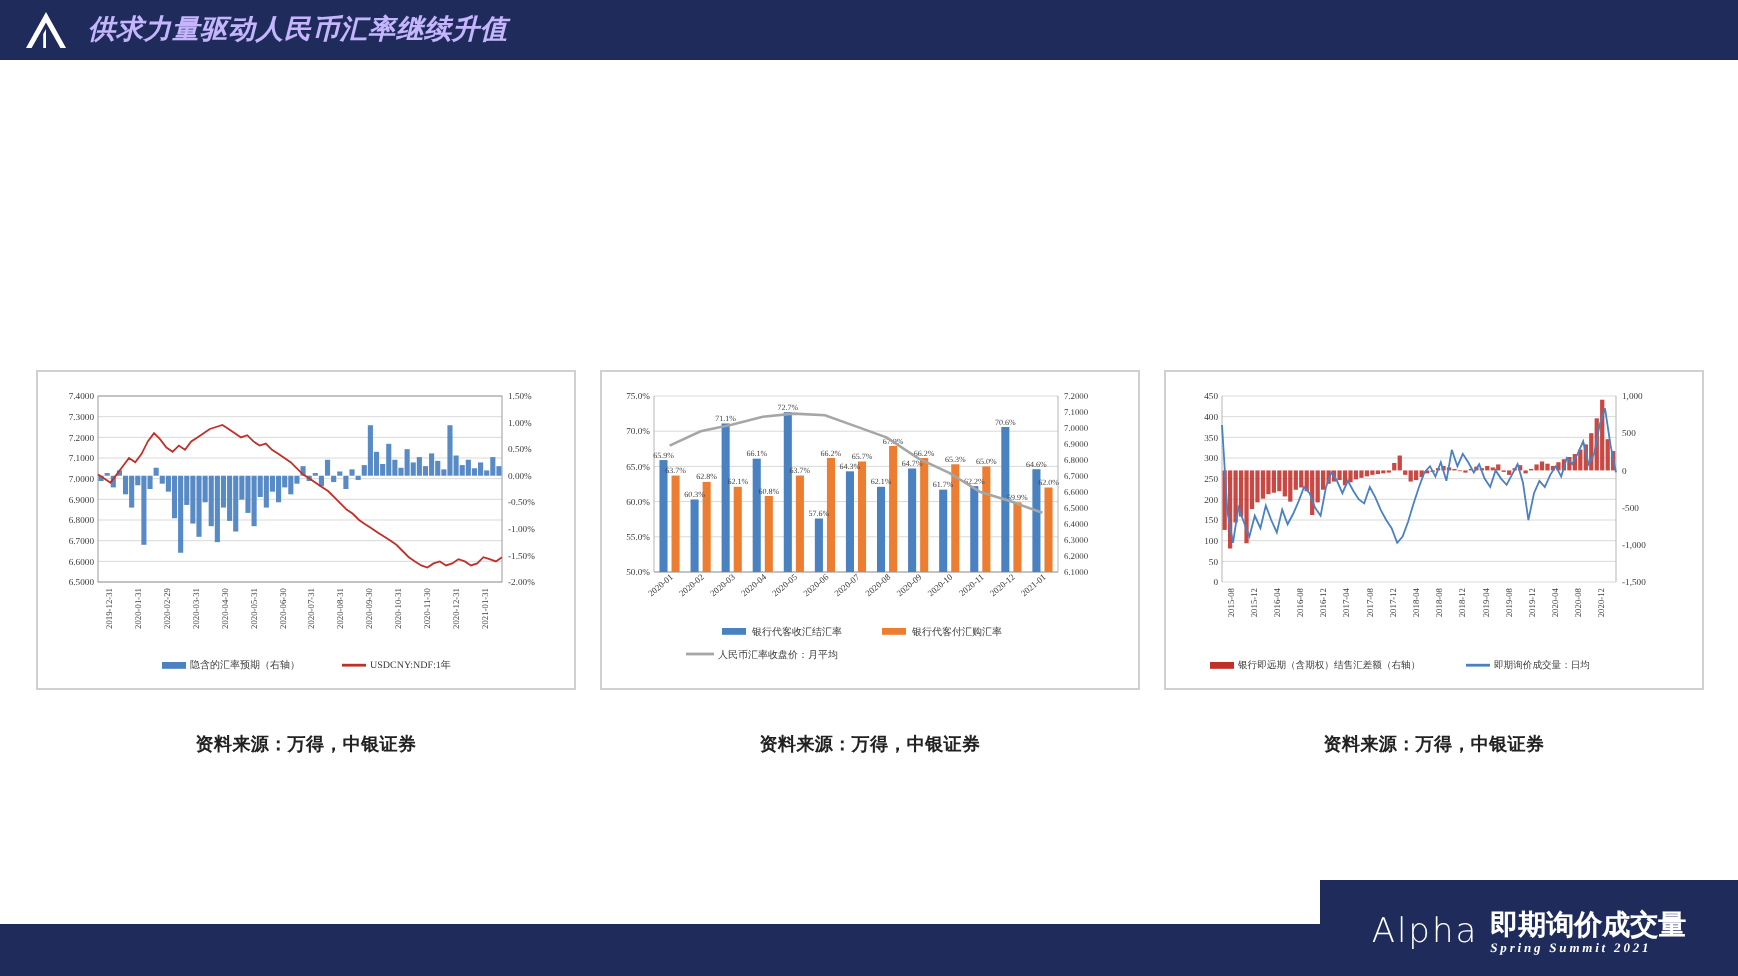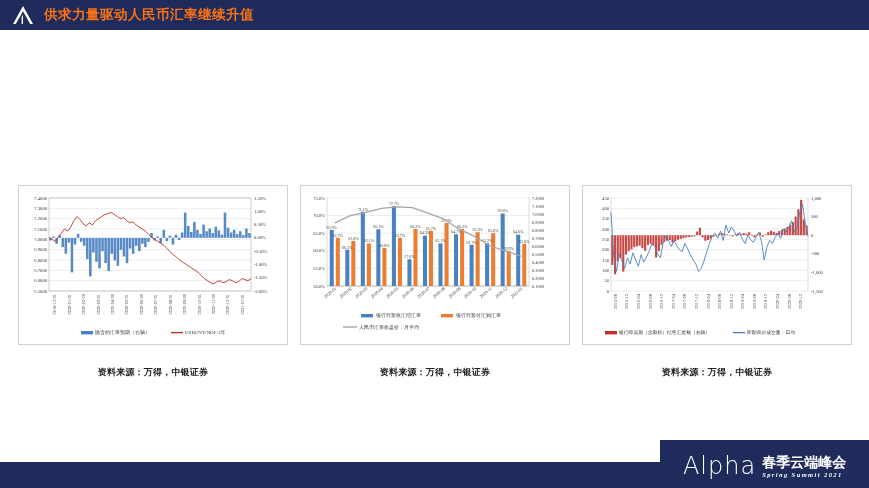--- a/index.html
+++ b/index.html
@@ -13,22 +13,22 @@
   }
 
   
   #header-bar {
     position:absolute; left:0; top:0; width:869px; height:30px;
     background:#1f2b5b;
     display:flex; align-items:center;
   }
   #header-logo { width:34px; height:30px; display:flex; align-items:center; justify-content:center; margin-left:6px;}
   #header-title {
-    color:#f97316; font-size:13.5px; font-weight:bold; letter-spacing:0.5px;
-    margin-left:4px; white-space:nowrap;
+    color:#c4b5fd; font-size:13.5px; font-weight:bold; letter-spacing:0.5px;
+    margin-left:4px; white-space:nowrap;font-style:italic;
   }
 
   
   #slide-title {
     position:absolute; left:40px; top:92px; width:790px;
     text-align:center; color:#1f2b5b; font-weight:bold;
     font-size:17.5px; line-height:26px; letter-spacing:0.2px;
   }
   #slide-title .ln { display:block; white-space:nowrap; }
 
@@ -61,21 +61,21 @@
     position:absolute; left:0; top:0; width:100%; height:100%;
     background:#1f2b5b;
     clip-path: polygon(18px 0, 100% 0, 100% 100%, 0 100%, 0 8px);
   }
   #footer-inner {
     position:absolute; left:0; top:0; width:100%; height:100%;
     display:flex; align-items:center; justify-content:center; gap:6px;
     padding-top:4px;
   }
   #alpha-word {
-    color:#ffffff; font-size:24px; letter-spacing:1px;
+    color:#ffffff; font-size:17px; letter-spacing:1px;
     font-family:"DejaVu Sans", sans-serif; font-weight:300;
   }
   #summit-cn { color:#ffffff; font-size:14px; font-weight:bold; line-height:14px; }
   #summit-en { color:#ffffff; font-size:6.5px; font-weight:bold; letter-spacing:1.4px;
                font-family:"Liberation Serif", serif; font-style:italic; margin-top:2px;}
 </style>
 </head>
 <body>
 
 <div id="header-bar">
@@ -450,17 +450,17 @@
   <div class="source">资料来源：万得，中银证券</div>
   <div class="source">资料来源：万得，中银证券</div>
 </div>
 
 <div id="footer"></div>
 <div id="footer-badge">
   <div class="skew"></div>
   <div id="footer-inner">
     <div id="alpha-word">Alpha</div>
     <div style="display:flex;flex-direction:column;align-items:flex-start;">
-      <div id="summit-cn">春季云端峰会</div>
+      <div id="summit-cn">即期询价成交量</div>
       <div id="summit-en">Spring Summit 2021</div>
     </div>
   </div>
 </div>
 
 </body></html>

